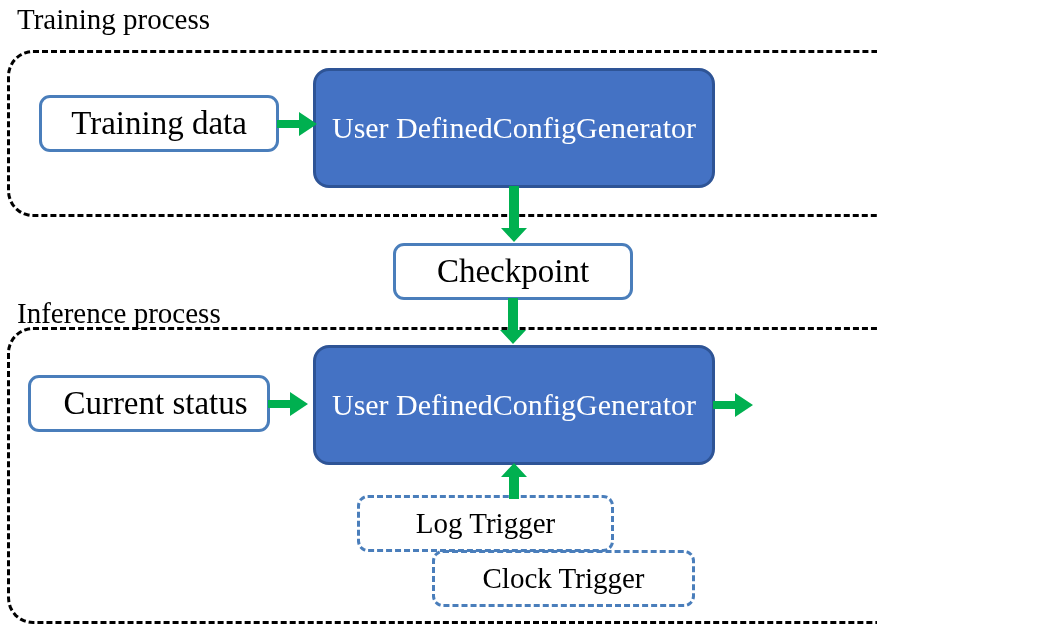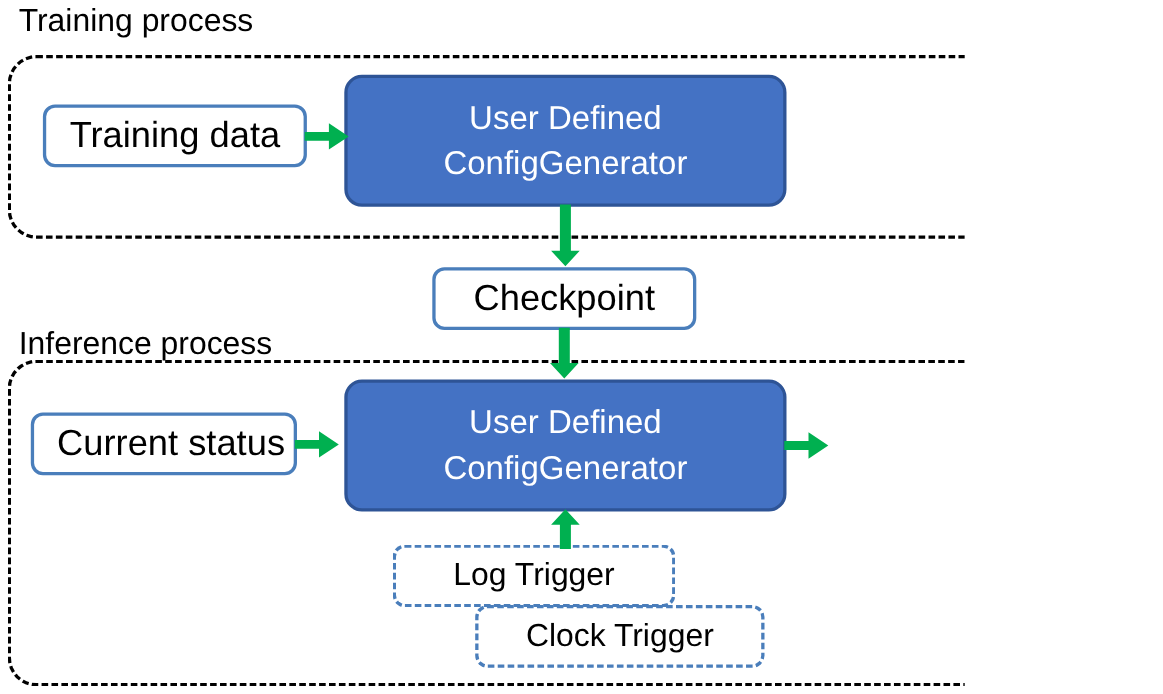--- a/index.html
+++ b/index.html
@@ -9,20 +9,21 @@
   }
   body {
     font-family: "Liberation Sans", sans-serif;
   }
   #canvas {
     position: relative;
     width: 877px;
     height: 631px;
     background: #ffffff;
     overflow: hidden;
+    font-family: Liberation Serif, serif;
   }
 
   
   .section-caption {
     position: absolute;
     font-size: 29px;
     line-height: 1;
     color: #000000;
     white-space: nowrap;
     font-weight: 400;
@@ -62,21 +63,21 @@
   #box-output-config  { left: 755px; top: 375px; width: 255px; height: 57px; }
 
   
   .proc-box {
     position: absolute;
     box-sizing: border-box;
     background: #4472C4;
     border: 3px solid #2E5496;
     border-radius: 16px;
     display: flex;
-    flex-direction: column;
+    flex-direction: row;
     align-items: center;
     justify-content: center;
     color: #ffffff;
     font-size: 30px;
     line-height: 1.38;
     white-space: nowrap;
   }
   #box-proc-training  { left: 313px; top: 68px;  width: 402px; height: 120px; }
   #box-proc-inference { left: 313px; top: 345px; width: 402px; height: 120px; }
 

